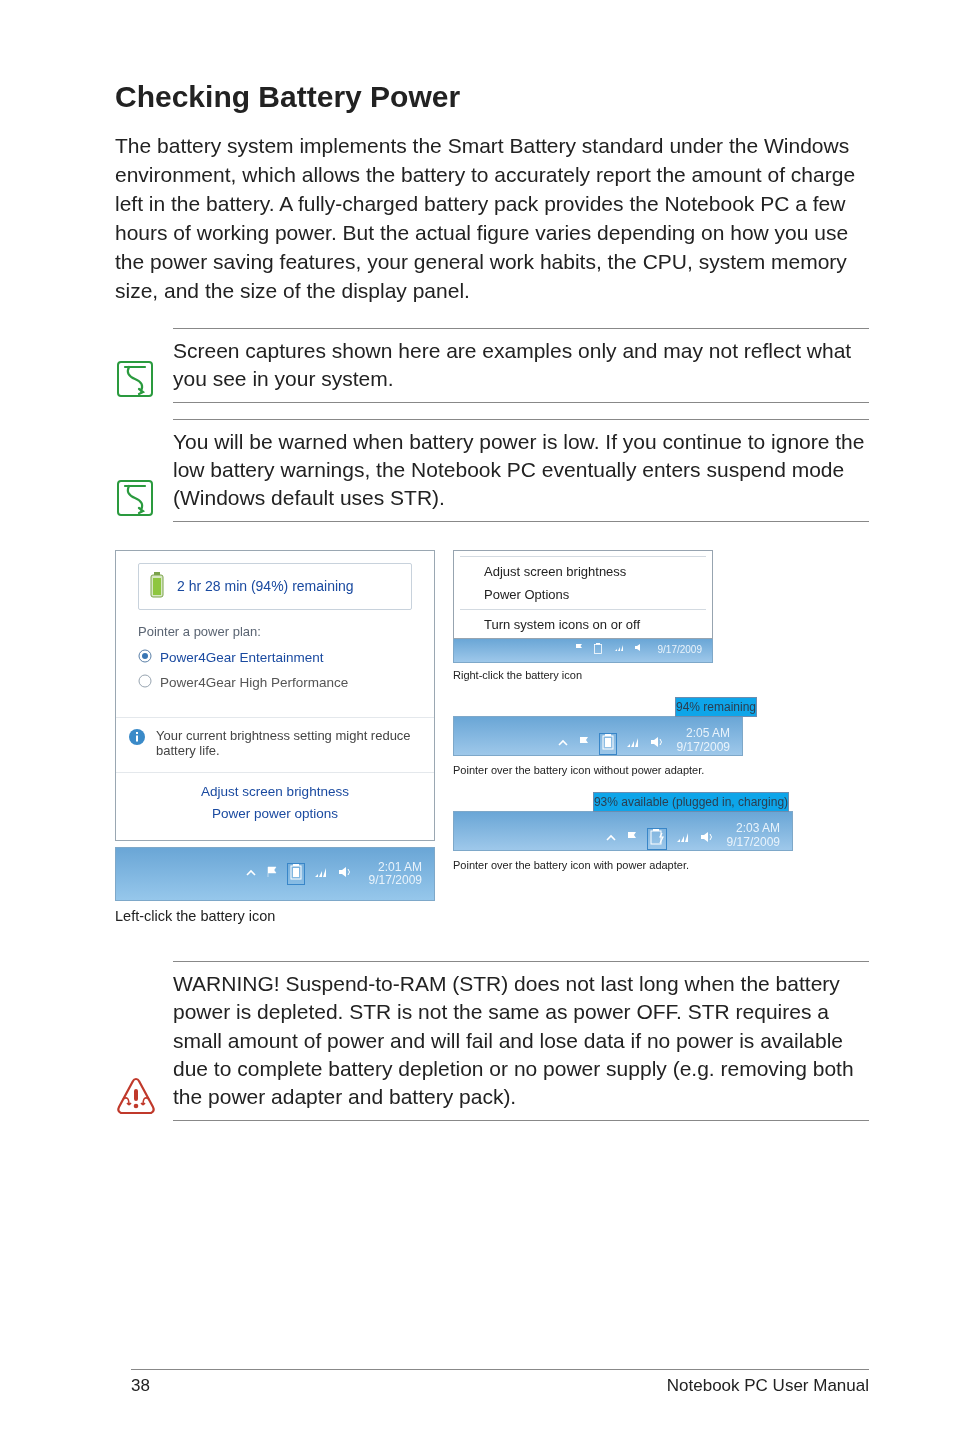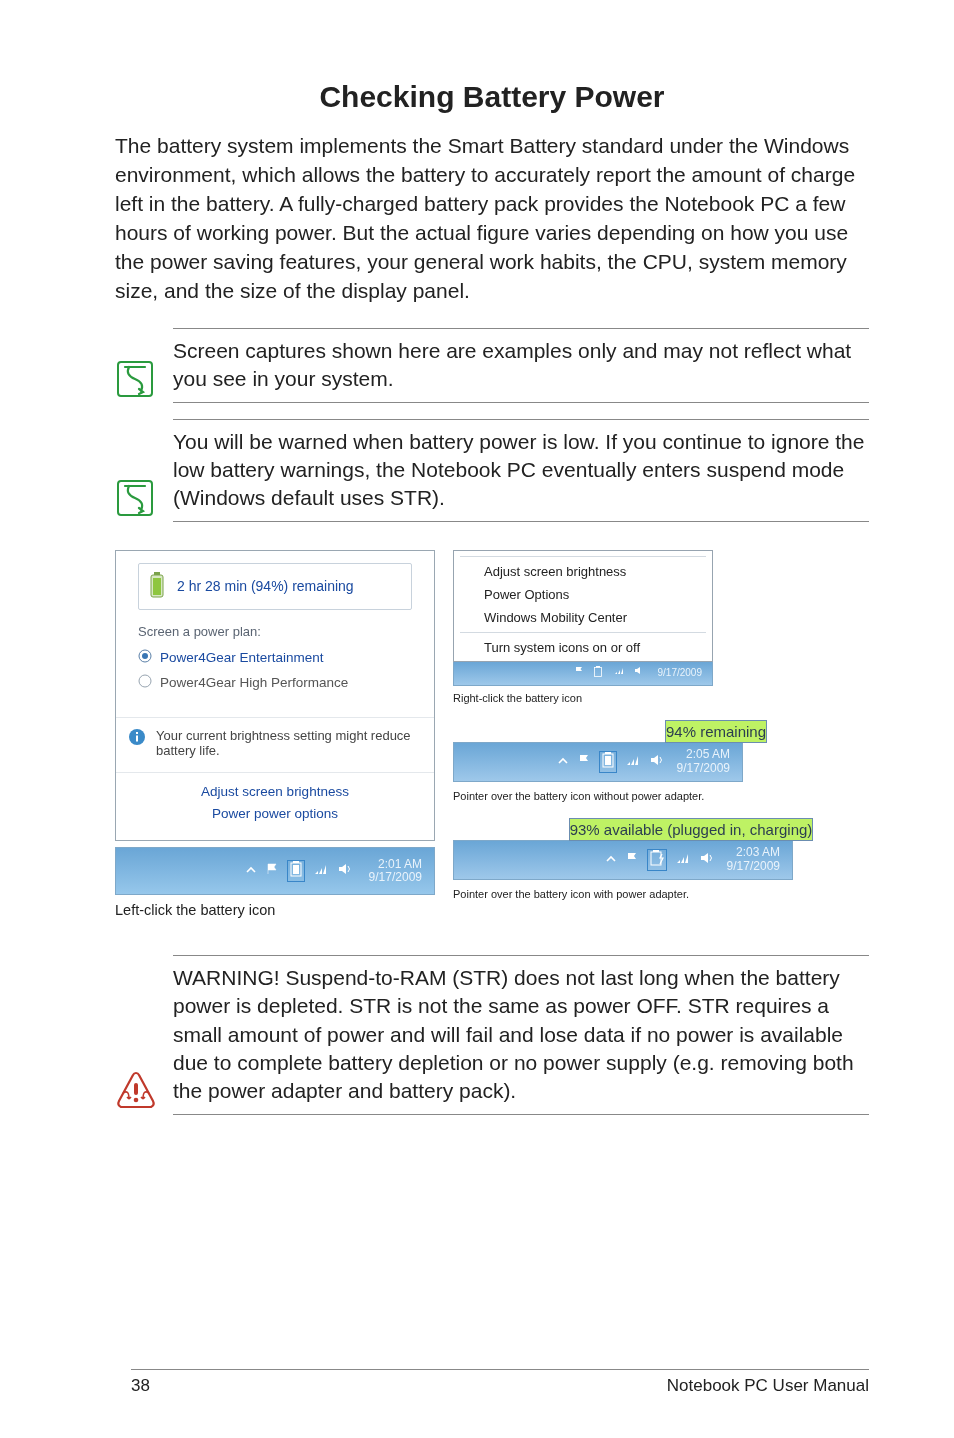--- a/index.html
+++ b/index.html
@@ -11,21 +11,20 @@
     position: relative;
     color: #222;
   }
   .page {
     padding: 80px 85px 0 115px;
   }
   h1 {
     font-size: 30px;
     font-weight: 700;
     margin-bottom: 18px;
-    text-align: center;
   }
   .body-text {
     font-size: 21px;
     line-height: 1.38;
     margin-bottom: 22px;
   }
   .note-block {
     display: flex;
     align-items: flex-end;
     margin-bottom: 16px;
@@ -121,21 +120,21 @@
   }
   .bp-link {
     color: #1a4aa0;
     font-size: 13.5px;
     display: block;
     line-height: 1.7;
   }
   .tray-bar {
     margin-top: 6px;
     background: linear-gradient(#6aa6d6, #96c7eb);
-    height: 48px;
+    height: 54px;
     display: flex;
     align-items: center;
     justify-content: flex-end;
     padding-right: 6px;
     gap: 4px;
     border: 1px solid #7ea8c9;
   }
   .tray-icons {
     display: flex;
     align-items: center;
@@ -196,35 +195,35 @@
   }
 
   .tooltip-row {
     display:flex;
     flex-direction:column;
     align-items:flex-start;
     margin-bottom: 8px;
   }
   .tooltip {
     border:1px solid #6b8db0;
-    background:#bef264;
+    background:#0ea5e9;
     padding:2px 0;
-    font-size:15px;
+    font-size:12px;
     color:#2c3e50;
     align-self:center;
     margin-bottom:-1px;
     z-index:2;
   }
   .tray-bar-small {
     width: 290px;
     height: 40px;
     background: linear-gradient(#6aa6d6,#9ec8ea);
     border:1px solid #7ea8c9;
     display:flex;
-    align-items:center;
+    align-items:flex-end;
     justify-content:flex-end;
     padding-right:6px;
   }
   .tray-bar-small2 {
     width: 340px;
   }
   .highlight-box {
     border:1.5px solid #3986c8;
     padding:0 2px;
     display:inline-flex;
@@ -290,21 +289,21 @@
           <div class="bp-remaining">
             <span class="ic">
               <svg width="16" height="26" viewBox="0 0 16 26">
                 <rect x="5" y="0" width="6" height="3" fill="#7aa24a"></rect>
                 <rect x="2" y="3" width="12" height="22" rx="2" fill="#d8e8c4" stroke="#7aa24a"></rect>
                 <rect x="4" y="6" width="8" height="17" fill="#8ec63f"></rect>
               </svg>
             </span>
             <span>2 hr 28 min (94%) remaining</span>
           </div>
-          <div class="bp-select-label">Screen a power plan:</div>
+          <div class="bp-select-label">Pointer a power plan:</div>
           <div class="bp-radio">
             <span class="ic">
               <svg width="14" height="14">
                   <circle cx="7" cy="7" r="6" fill="#fff" stroke="#5a7fa8"></circle>
                   <circle cx="7" cy="7" r="3" fill="#3a76b4"></circle>
                 </svg>
             </span>
             <span>Power4Gear Entertainment</span>
           </div>
           <div class="bp-radio">
@@ -371,21 +370,20 @@
       </div>
       <p class="caption">Left-click the battery icon</p>
     </div>
 
     <div class="fig-right">
 
       <div class="ctx-menu">
         <div class="ctx-sep"></div>
         <div class="ctx-item">Adjust screen brightness</div>
         <div class="ctx-item">Power Options</div>
-        <div class="ctx-item">Windows Mobility Center</div>
         <div class="ctx-sep"></div>
         <div class="ctx-item">Turn system icons on or off</div>
       </div>
       <div class="ctx-tray">
         <div class="tray-icons">
           <span class="ic"><svg width="10" height="10">
                 <path d="M2 1 V9 M2 1 H8 L6.5 3 L8 5 H2" fill="#fff"></path>
               </svg></span>
           <span class="ic"><svg width="8" height="11">
                 <rect x="2" y="0" width="4" height="1.5" fill="#fff"></rect>

